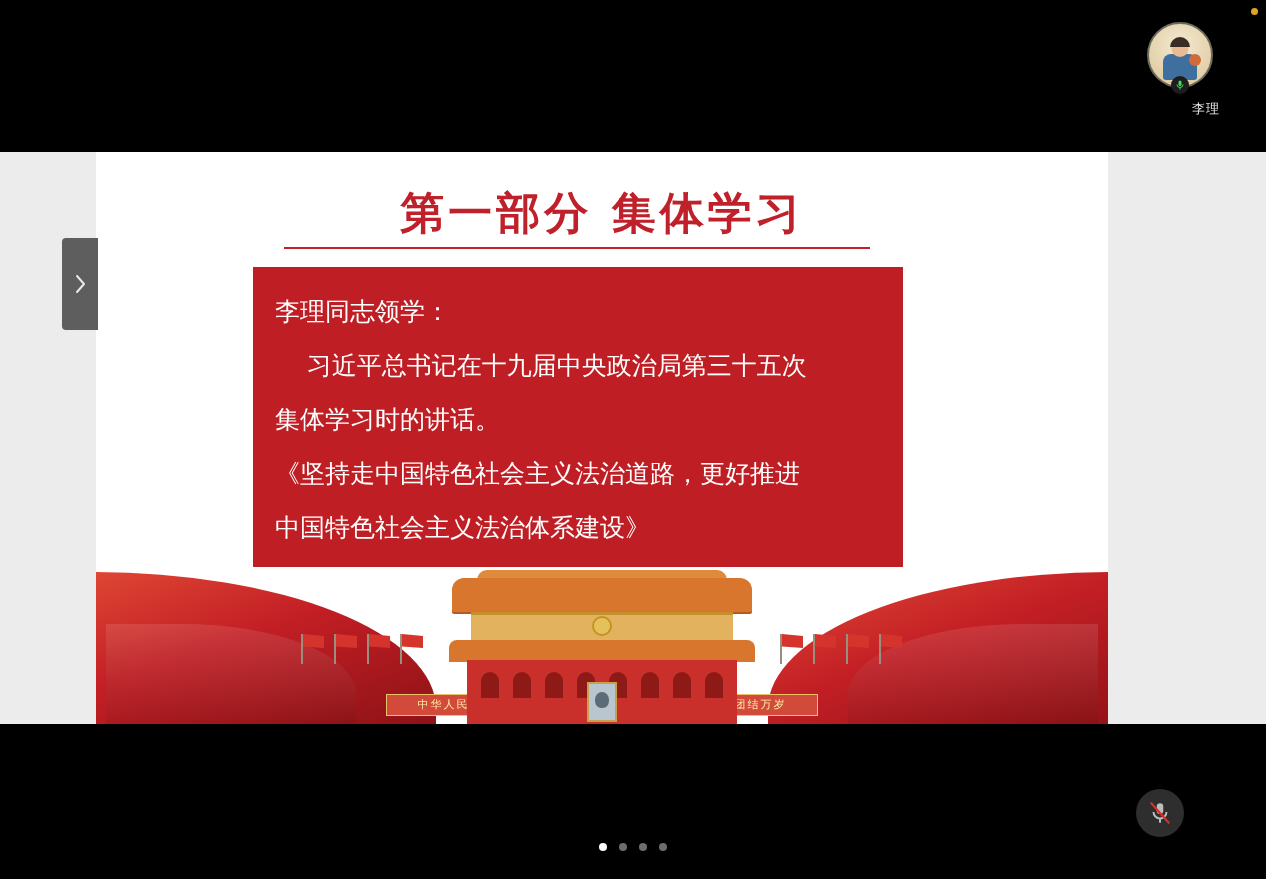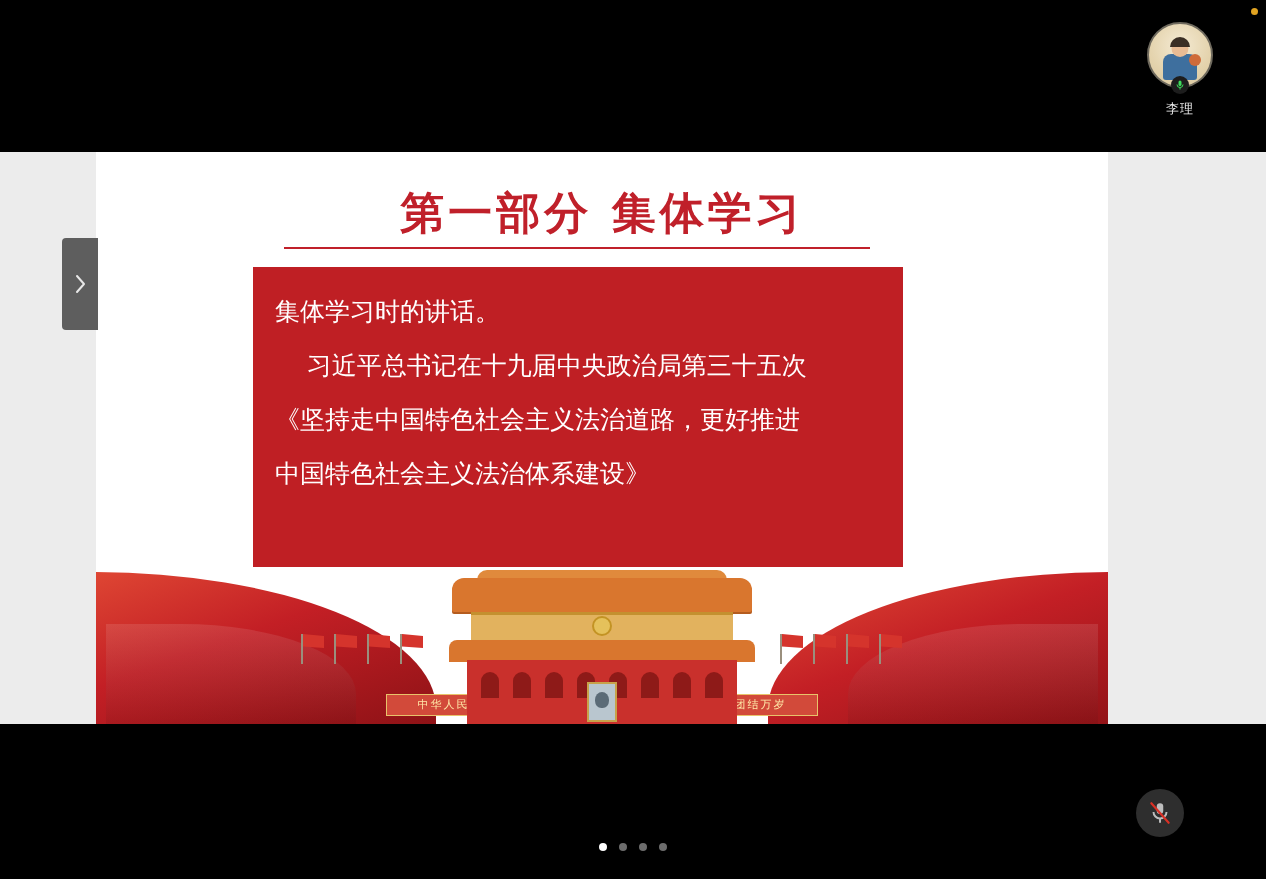--- a/index.html
+++ b/index.html
@@ -112,20 +112,21 @@
     display: flex;
     align-items: center;
     justify-content: center;
   }
   .mic-badge svg { display: block; }
   .participant-name {
     margin-top: 12px;
     color: #e9e9e9;
     font-size: 13px;
     letter-spacing: 1px;
+    text-align: right;
   }
 
   
   .stage {
     position: absolute;
     left: 0;
     top: 152px;
     width: 1266px;
     height: 716px;
     background: #ececec;
@@ -444,22 +445,23 @@
     </div>
   </div>
 
   <div class="stage">
 
     <div class="slide">
       <div class="slide-title">第一部分  集体学习</div>
       <div class="title-rule"></div>
 
       <div class="red-box">
+        <p>李理同志领学：</p>
+        <p>    习近平总书记在十九届中央政治局第三十五次</p>
         <p>集体学习时的讲话。</p>
-        <p>    习近平总书记在十九届中央政治局第三十五次</p>
         <p>《坚持走中国特色社会主义法治道路，更好推进</p>
         <p>中国特色社会主义法治体系建设》</p>
       </div>
 
       <div class="art">
         <div class="art-bg"></div>
         <div class="silk-l"></div>
         <div class="silk-r"></div>
         <div class="silk-fold-l"></div>
         <div class="silk-fold-r"></div>

